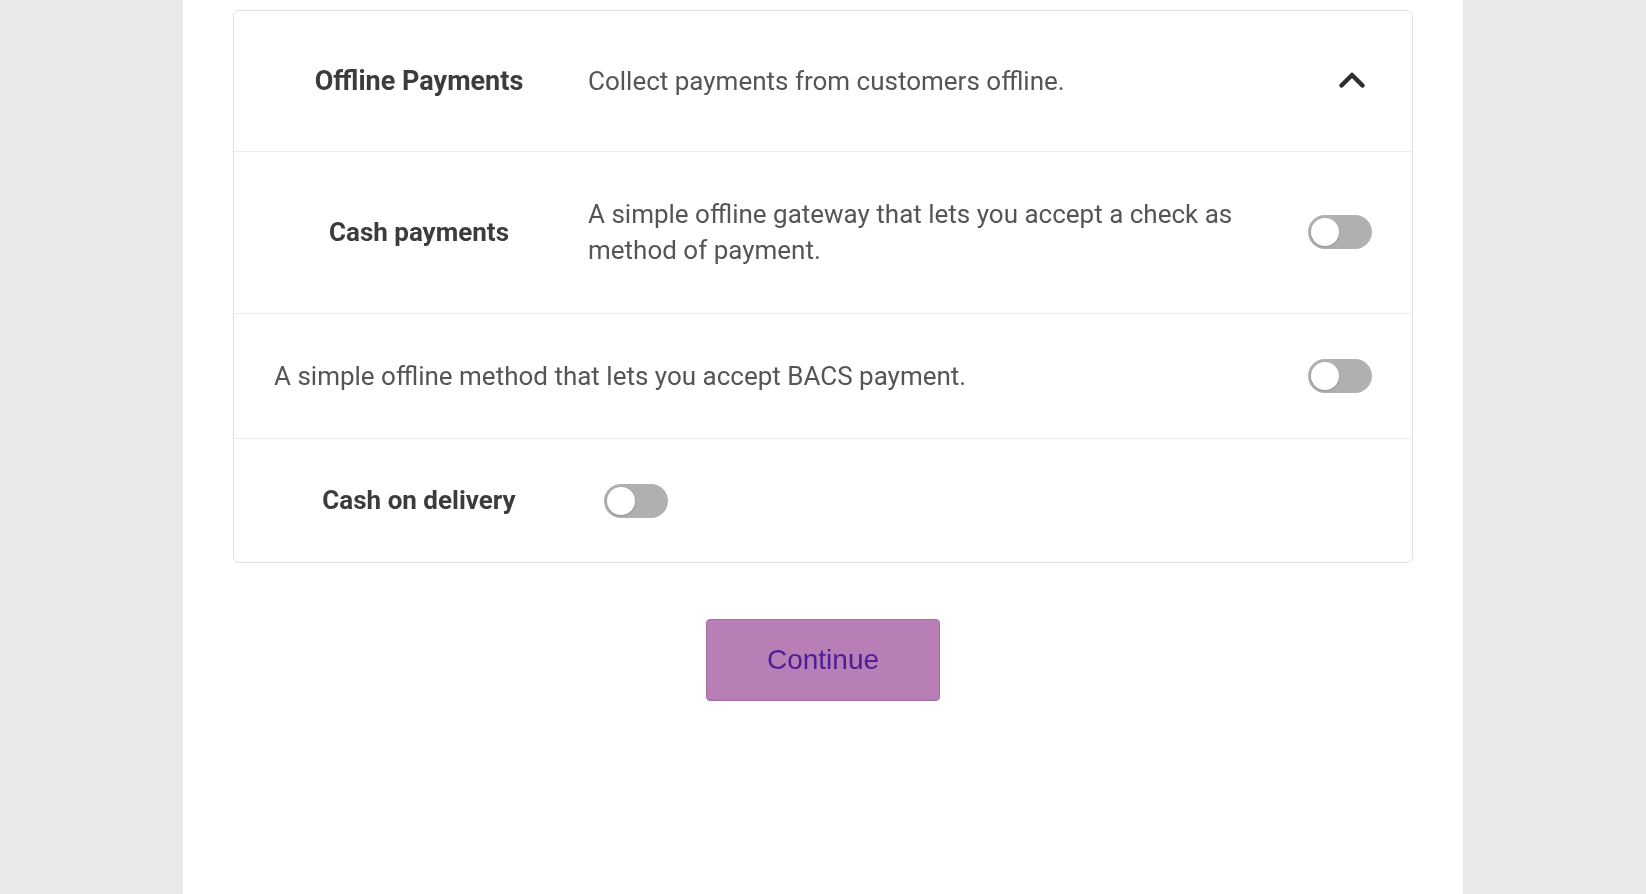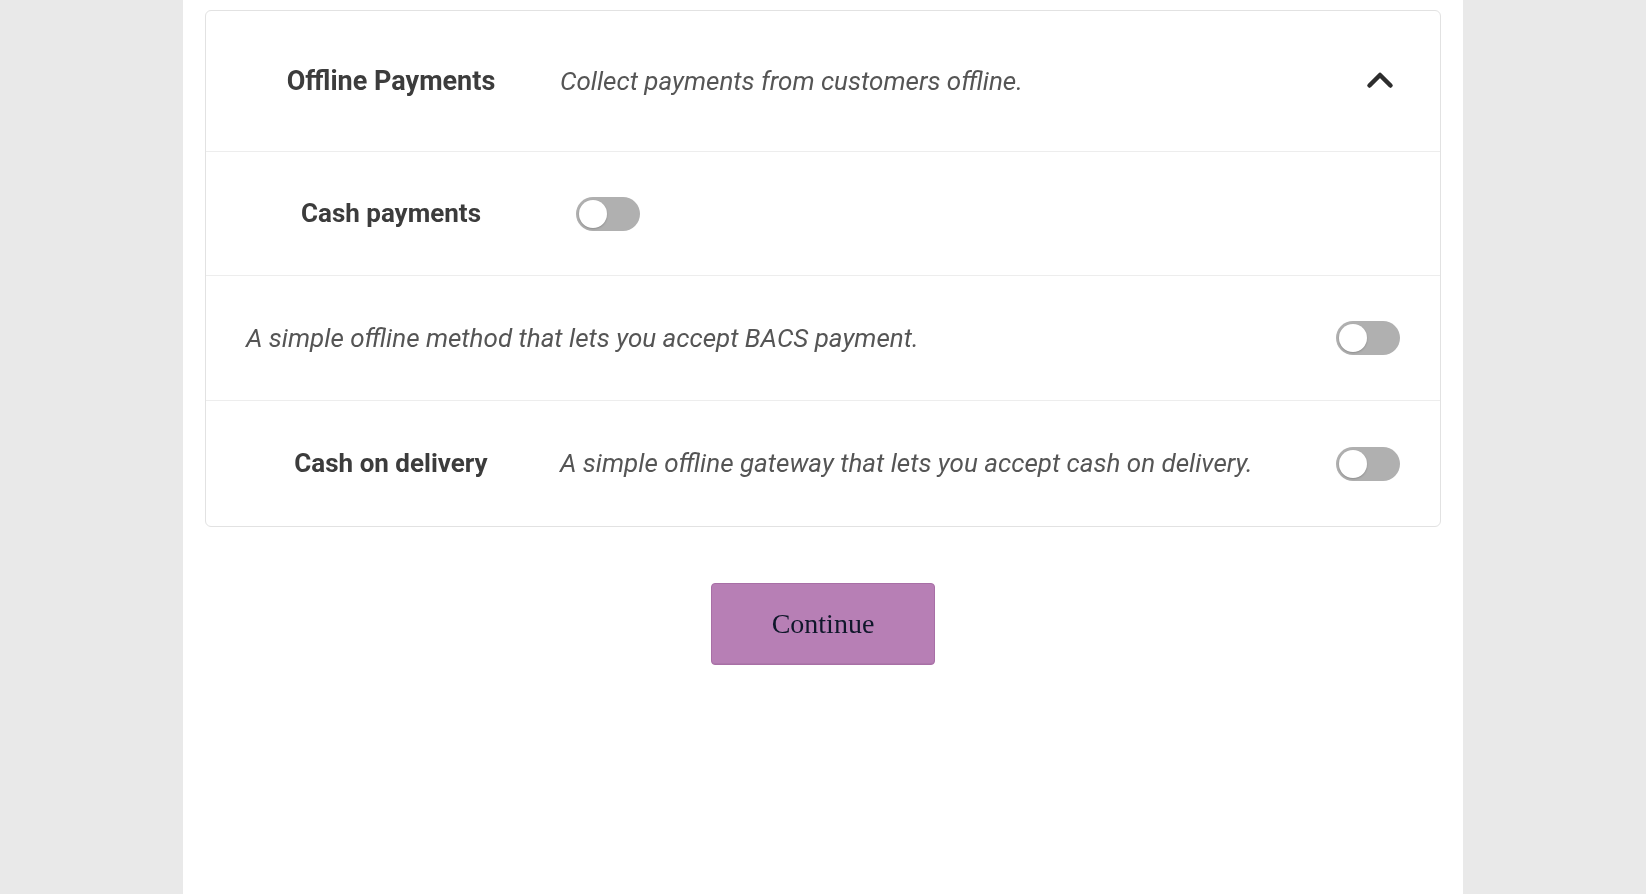--- a/index.html
+++ b/index.html
@@ -16,21 +16,21 @@
     justify-content: center;
   }
   .page-card {
     background: #ffffff;
     width: 1280px;
     margin: 0 auto;
     padding-top: 10px;
     padding-bottom: 80px;
   }
   .panel {
-    margin: 0 22px;
+    margin: 0 50px;
     border: 1px solid #e2e2e2;
     border-radius: 6px;
     overflow: hidden;
   }
   .row {
     display: flex;
     align-items: center;
     padding: 48px 40px;
     border-bottom: 1px solid #ededed;
     gap: 24px;
@@ -44,21 +44,20 @@
     font-size: 27px;
     color: #3c3c3c;
     line-height: 1.35;
   }
   .row .desc {
     flex: 1;
     font-size: 26px;
     color: #555;
     line-height: 1.4;
     padding-right: 20px;
-    font-style: italic;
   }
   .row .control {
     flex: 0 0 80px;
     display: flex;
     justify-content: flex-end;
     align-items: center;
   }
   .chevron {
     width: 40px;
     height: 40px;
@@ -87,28 +86,27 @@
     border-radius: 50%;
     box-shadow: 0 1px 2px rgba(0,0,0,0.2);
   }
   .footer {
     display: flex;
     justify-content: center;
     padding-top: 56px;
   }
   .continue-btn {
     background: #b77fb5;
-    color: #0f172a;
+    color: #4c1d95;
     font-size: 28px;
     border: 1px solid #a86fa6;
     border-radius: 4px;
     padding: 24px 60px;
     cursor: pointer;
     box-shadow: inset 0 -1px 0 rgba(0,0,0,0.05);
-    font-family: Liberation Serif, serif;
   }
   .row.header-row {
     padding: 50px 40px;
   }
   .row.sub-row .label {
     font-size: 26px;
   }
   .row.sub-row {
     padding: 44px 40px;
   }
@@ -128,39 +126,39 @@
           <span class="chevron">
             <svg viewBox="0 0 24 24" fill="none" stroke="currentColor" stroke-width="3" stroke-linecap="round" stroke-linejoin="round">
                 <polyline points="5 15 12 8 19 15"></polyline>
               </svg>
           </span>
         </div>
       </div>
 
       <div class="row sub-row">
         <div class="label">Cash payments</div>
+        <div class="desc">A simple offline gateway that lets you accept a check as method of payment.</div>
         <div class="control">
           <div class="toggle">
             <div class="knob"></div>
           </div>
         </div>
       </div>
 
       <div class="row sub-row">
         <div class="desc">A simple offline method that lets you accept BACS payment.</div>
         <div class="control">
           <div class="toggle">
             <div class="knob"></div>
           </div>
         </div>
       </div>
 
       <div class="row sub-row">
         <div class="label">Cash on delivery</div>
-        <div class="desc">A simple offline gateway that lets you accept cash on delivery.</div>
         <div class="control">
           <div class="toggle">
             <div class="knob"></div>
           </div>
         </div>
       </div>
 
     </div>
 
     <div class="footer">

